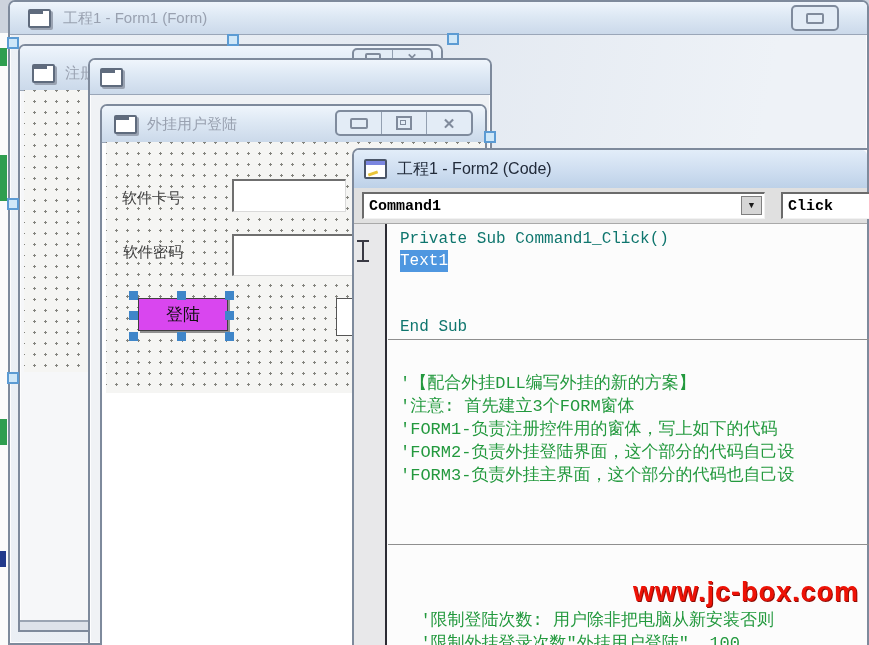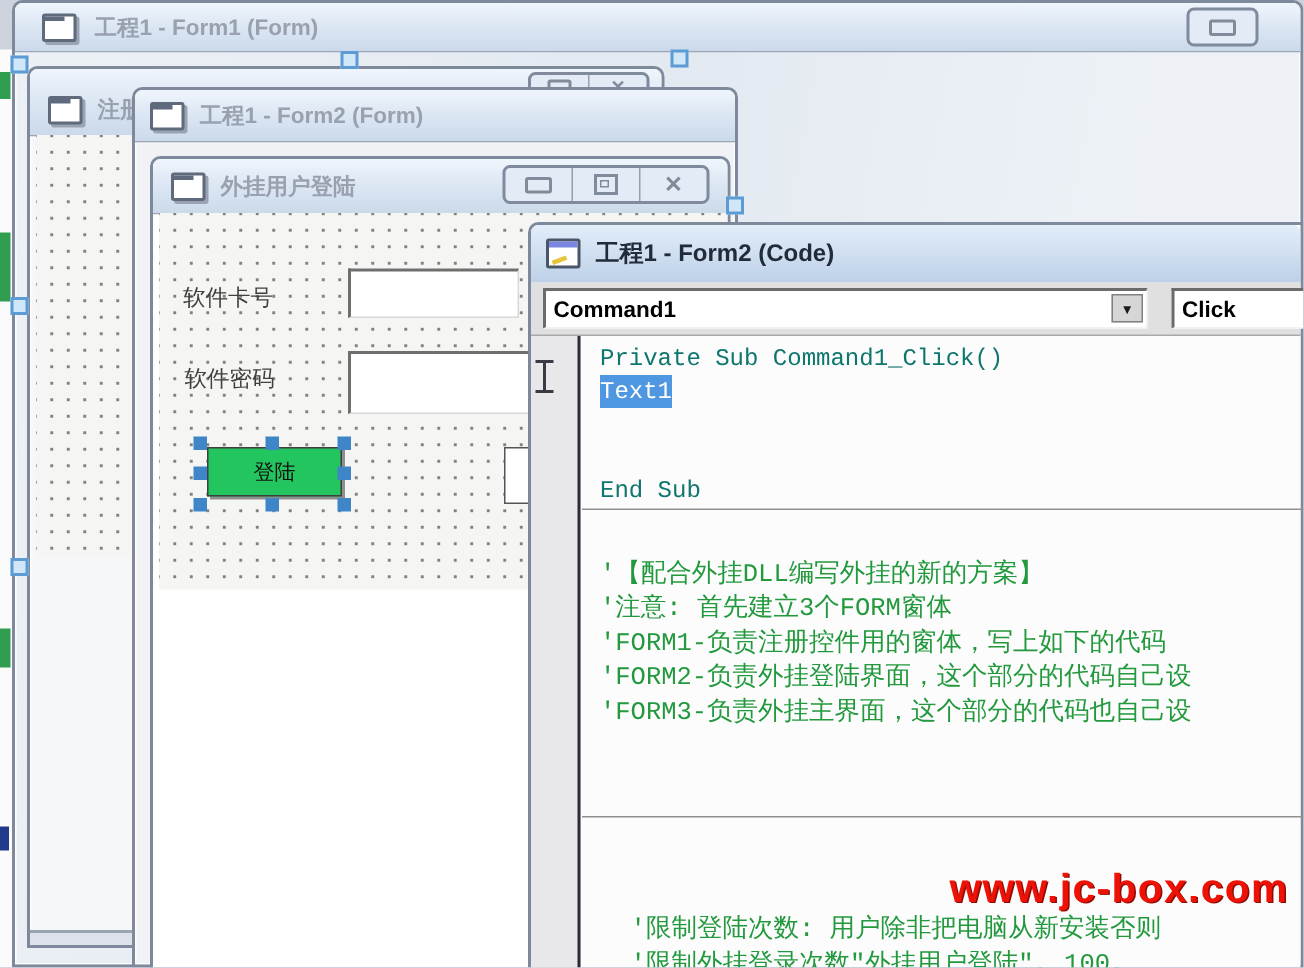--- a/index.html
+++ b/index.html
@@ -5,21 +5,21 @@
   html,body{margin:0;padding:0;}
   body{background:#cdd3dd;font-family:"Liberation Sans",sans-serif;}
   #screen{position:relative;width:869px;height:645px;overflow:hidden;background:#cdd3dd;}
   .abs{position:absolute;box-sizing:border-box;}
 
   
   .win{border:2px solid #7e8a9c;border-radius:7px 7px 0 0;background:#eef1f6;box-shadow:0 0 0 1px #fdfdfe inset;}
   .titlebar{position:absolute;left:0;top:0;right:0;height:32px;border-radius:5px 5px 0 0;
             background:linear-gradient(#eff5fc 0%,#dde8f4 45%,#cbd9ea 100%);
             border-bottom:1px solid #9aa6b8;display:flex;align-items:center;}
-  .titletext{font-weight:bold;font-size:15px;color:#99a1b0;white-space:nowrap;overflow:hidden;}
+  .titletext{font-weight:normal;font-size:15px;color:#99a1b0;white-space:nowrap;overflow:hidden;}
   .titletext.active{color:#222b3a;font-size:16px;}
 
   
   .form-icon{width:19px;height:15px;position:relative;background:#fff;border:2px solid #5f6b7d;border-radius:2px;box-shadow:2px 2px 0 #9aa3b2;}
   .form-icon::before{content:"";position:absolute;left:0;top:0;right:6px;height:3px;background:#5f6b7d;}
   
   .code-icon{width:19px;height:16px;position:relative;background:#fff;border:2px solid #4a5568;border-radius:2px;}
   .code-icon::before{content:"";position:absolute;left:0;top:0;right:0;height:4px;background:#7b86e0;}
   .code-icon::after{content:"";position:absolute;left:2px;bottom:2px;width:10px;height:3px;background:#e8c43a;transform:rotate(-20deg);}
 
@@ -35,26 +35,26 @@
   
   .dots{background-color:#f5f5f3;background-image:radial-gradient(circle,#83837d 1.1px,transparent 1.3px);background-size:11px 11px;background-position:5px 6px;}
 
   
   .handle-o{width:12px;height:12px;background:#cfe7f8;border:2px solid #5c9bd3;}
   .handle-s{width:9px;height:9px;background:#3f86c9;}
 
   
   .vb-label{font-size:15px;color:#404040;white-space:nowrap;}
   .vb-text{background:#fff;border-top:2px solid #6f6f6f;border-left:2px solid #6f6f6f;border-right:1px solid #d9d9d9;border-bottom:1px solid #d9d9d9;}
-  .vb-btn{background:#22c55e;border:1px solid #3f3f3f;box-shadow:2px 2px 0 #8f8f8f;display:flex;align-items:center;justify-content:center;font-size:14px;color:#111;}
+  .vb-btn{background:#d946ef;border:1px solid #3f3f3f;box-shadow:2px 2px 0 #8f8f8f;display:flex;align-items:center;justify-content:center;font-size:17px;color:#111;}
 
   
   .combo-row{background:#e0e0e0;border-bottom:1px solid #a9a9a9;}
   .combo{background:#fff;border-top:2px solid #6b6b6b;border-left:2px solid #6b6b6b;border-right:1px solid #f2f2f2;border-bottom:1px solid #f2f2f2;
-         font-family:Liberation Sans, sans-serif;font-weight:bold;font-size:15px;color:#000;display:flex;align-items:center;padding-left:5px;}
+         font-family:Liberation Mono, monospace;font-weight:bold;font-size:15px;color:#000;display:flex;align-items:center;padding-left:5px;}
   .combo-arrow{background:#d6d6d6;border:1px solid #808080;display:flex;align-items:center;justify-content:center;font-size:9px;color:#1a1a1a;}
 
   .code-area{background:#fcfcfc;}
   .code-margin{background:#e8e8ea;border-right:2px solid #2c2c34;}
   .codeblock{position:absolute;left:398px;font-family:"Liberation Mono",monospace;font-size:16px;}
   .cline{height:22px;line-height:22px;white-space:pre;}
   .cline.tall{height:23px;line-height:23px;font-size:17px;}
   .cline span{display:inline-block;white-space:pre;}
   .kw{color:#0f766e;}
   .cm{color:#23993e;margin-top:24px;}
@@ -106,21 +106,20 @@
           </div>
       </div>
     </div>
     <div class="abs dots" style="left:4px;top:44px;width:66px;height:282px;border-right:2px solid #8d97a6;"></div>
     <div class="abs" style="left:0;bottom:0;width:100%;height:10px;border-top:2px solid #9aa4b3;background:#dde2ea;"></div>
   </div>
 
   <div class="abs win" style="left:88px;top:58px;width:404px;height:587px;z-index:4;background:#f0f2f5;">
     <div class="titlebar" style="height:34px;">
       <div class="form-icon" style="margin-left:10px;"></div>
-      <div class="titletext" style="margin-left:10px;">工程1 - Form2 (Form)</div>
     </div>
   </div>
 
   <div class="abs win" style="left:100px;top:104px;width:387px;height:606px;z-index:5;background:#ffffff;">
     <div class="titlebar" style="height:36px;">
       <div class="form-icon" style="margin-left:12px;"></div>
       <div class="titletext" style="margin-left:10px;">外挂用户登陆</div>
       <div class="capbtns" style="position:absolute;right:12px;top:4px;">
         <div class="capbtn">
             <div class="g-min"></div>

